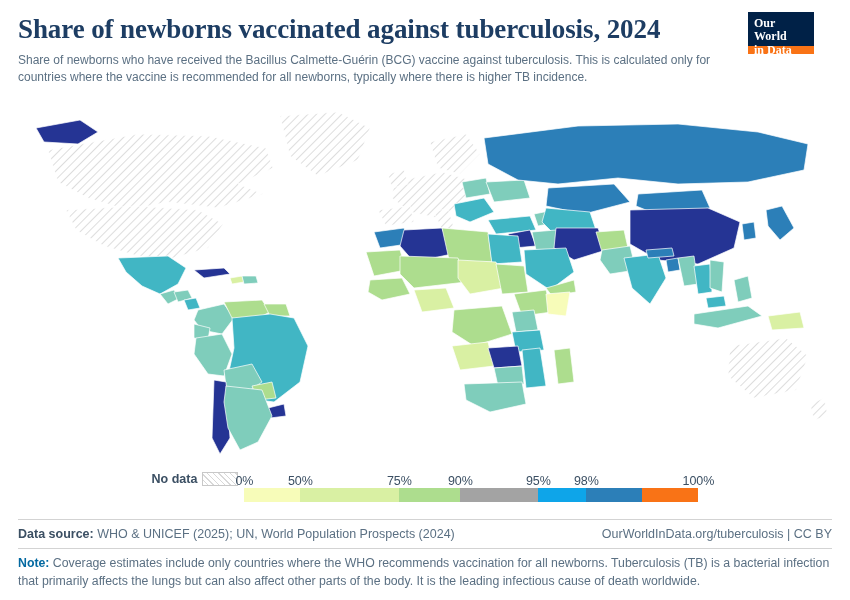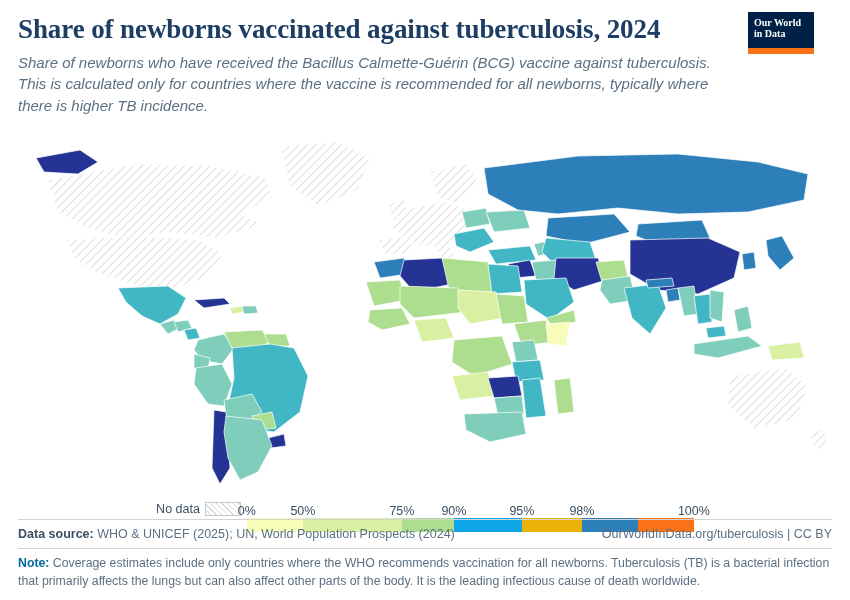--- a/index.html
+++ b/index.html
@@ -29,42 +29,41 @@
   }
   .title {
     font-family: "Liberation Serif", serif;
     font-size: 27px;
     font-weight: bold;
     color: #1d3d63;
     margin: 0;
     letter-spacing: -0.1px;
   }
   .subtitle {
-    font-size: 15px;
+    font-size: 12px;
     line-height: 1.42;
     color: #5b7083;
     margin: 7px 0 0 0;
     max-width: 720px;
-    font-style: italic;
   }
   .logo {
     position: absolute;
     top: 12px;
     right: 18px;
     width: 66px;
     height: 42px;
     background: #002147;
     color: #ffffff;
     font-family: "Liberation Serif", serif;
     font-weight: bold;
-    font-size: 10px;
+    font-size: 12px;
     line-height: 1.12;
     padding: 5px 6px 0 6px;
     box-sizing: border-box;
-    border-bottom: 6px solid #f97316;
+    border-bottom: 8px solid #f97316;
   }
   
   .map-wrap {
     position: relative;
     margin-top: 12px;
     width: 814px;
     height: 360px;
   }
   .map-svg {
     display: block;
@@ -82,20 +81,21 @@
   }
   .legend-inner {
     display: flex;
     align-items: flex-start;
   }
   .nodata-block {
     display: flex;
     align-items: flex-start;
     margin-right: 6px;
     padding-top: 12px;
+    font-weight: bold;
   }
   .nodata-label {
     font-size: 12.5px;
     color: #3b4f63;
     margin-right: 5px;
   }
   .nodata-swatch {
     width: 36px;
     height: 14px;
     border: 1px solid #c8c8c8;
@@ -283,27 +283,27 @@
         <span class="nodata-label">No data</span>
         <span class="nodata-swatch"></span>
       </div>
       <div class="scale">
         <div class="scale-cell" style="width:56px;background:#f7fcb9;">
           <span class="scale-tick">0%</span>
         </div>
         <div class="scale-cell" style="width:56px;background:#d9f0a3;padding-left:43px;">
           <span class="scale-tick">50%</span>
         </div>
-        <div class="scale-cell" style="width:52px;background:#addd8e;">
+        <div class="scale-cell" style="width:61px;background:#addd8e;">
           <span class="scale-tick">75%</span>
         </div>
-        <div class="scale-cell" style="width:68px;background:#0ea5e9;">
+        <div class="scale-cell" style="width:78px;background:#a3a3a3;">
           <span class="scale-tick">90%</span>
         </div>
-        <div class="scale-cell" style="width:60px;background:#eab308;margin-top:28px;">
+        <div class="scale-cell" style="width:48px;background:#0ea5e9;margin-top:28px;">
           <span class="scale-tick">95%</span>
         </div>
         <div class="scale-cell" style="width:56px;background:#2c7fb8;">
           <span class="scale-tick">98%</span>
         </div>
         <div class="scale-cell" style="width:56px;background:#f97316;">
           <span class="scale-tick last">100%</span>
         </div>
       </div>
     </div>

